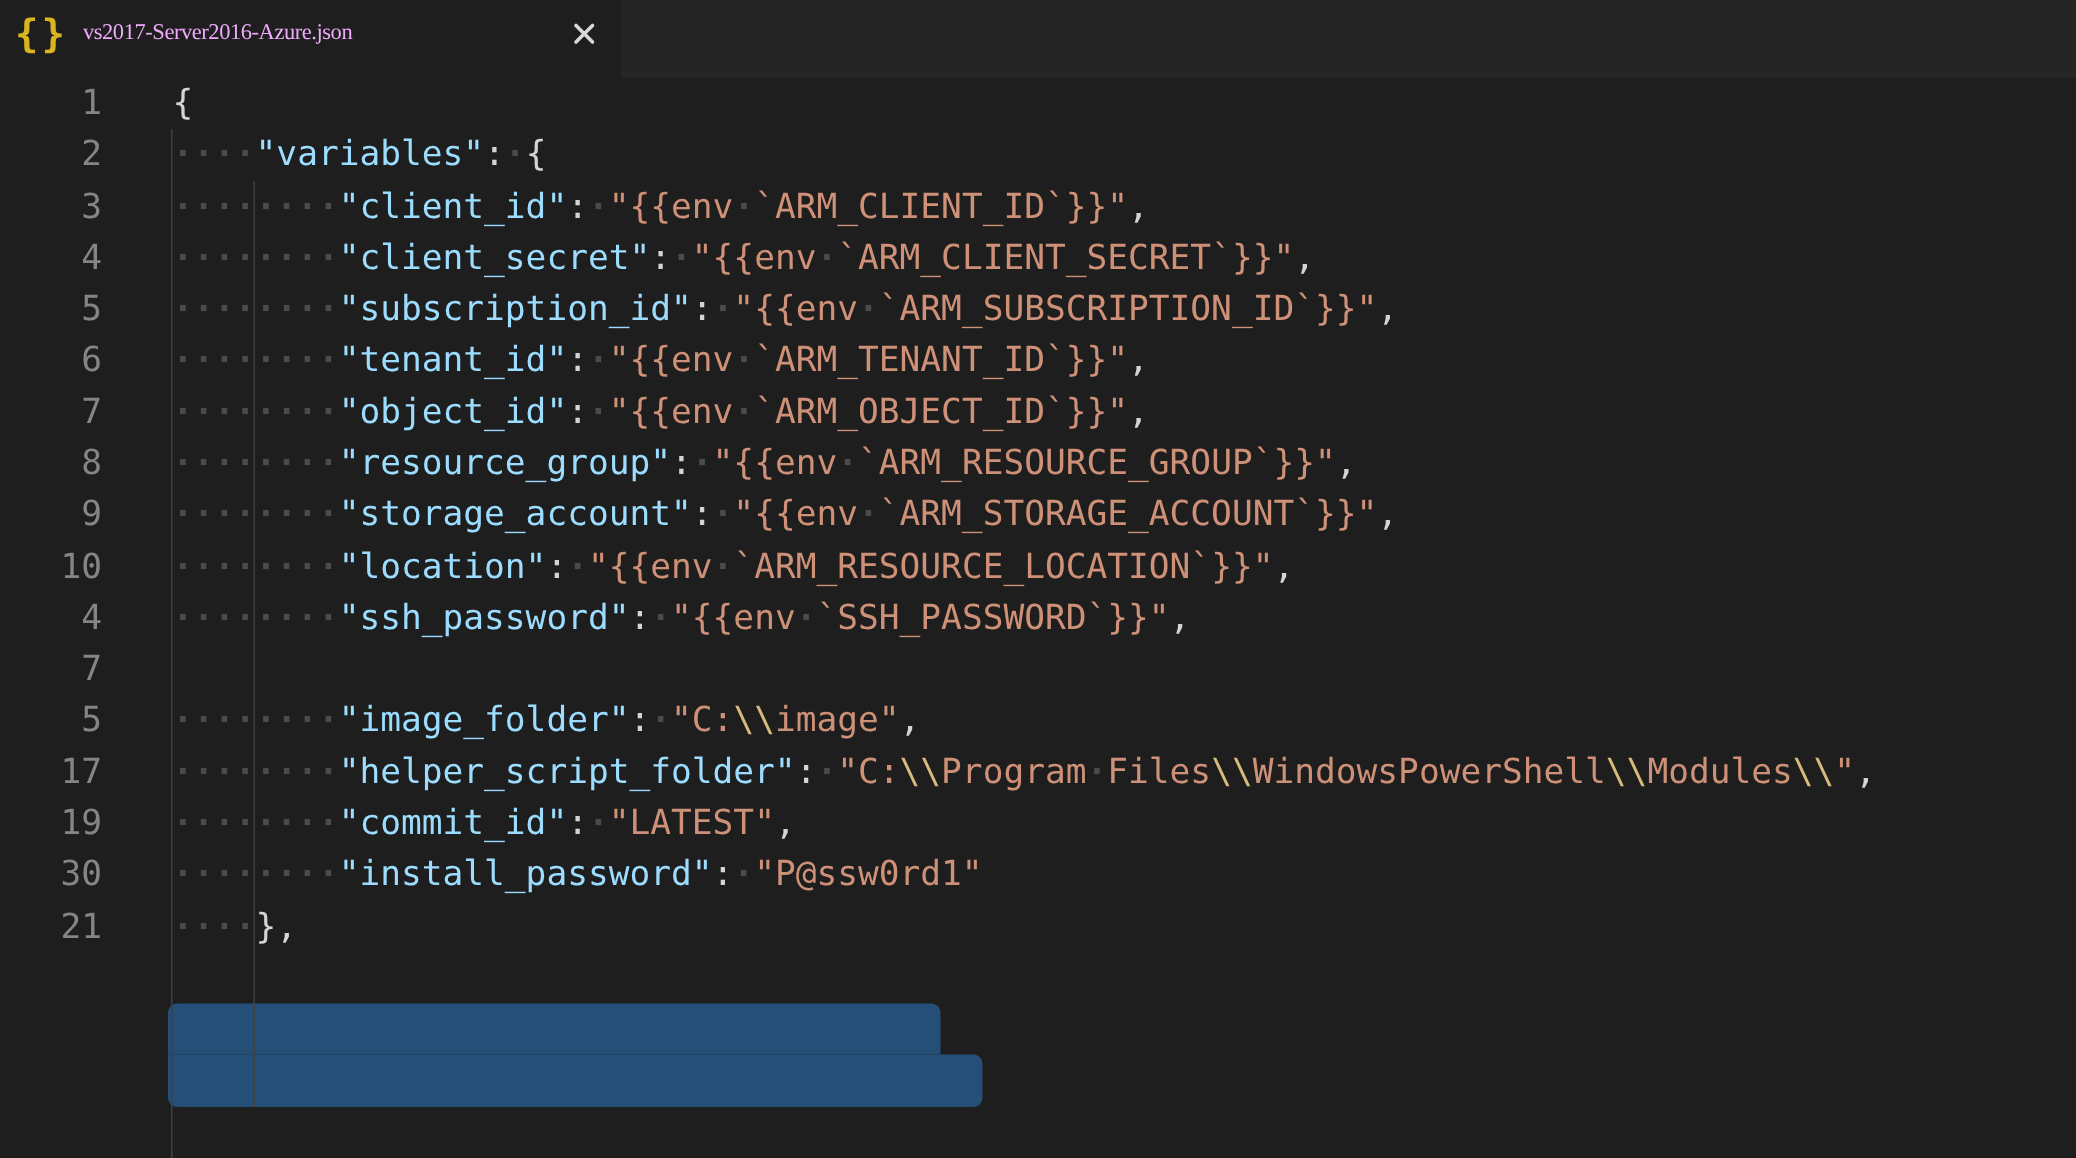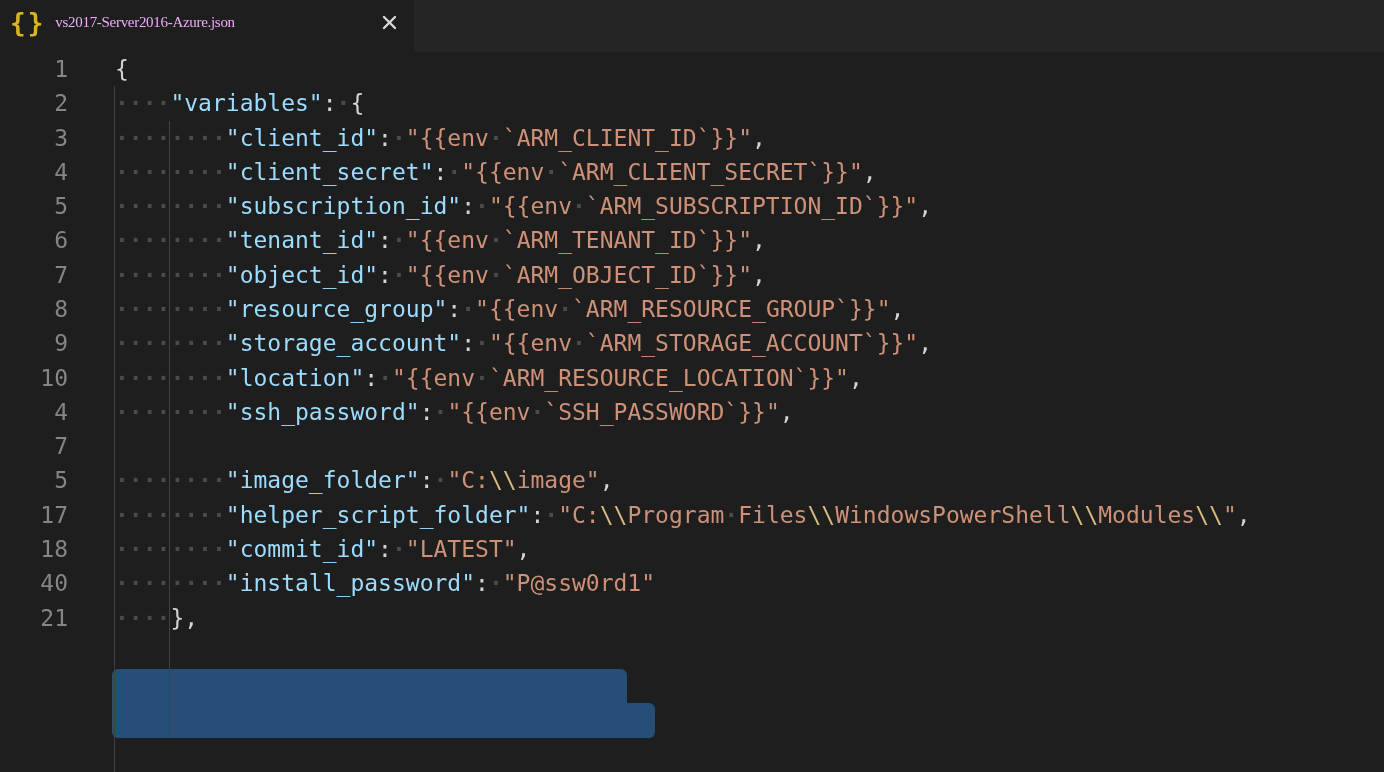--- a/index.html
+++ b/index.html
@@ -62,17 +62,17 @@
       <div class="line"><div class="gutter">5</div><div class="code"><span class="t-w">········</span><span class="t-k">"subscription_id"</span><span class="t-p">:</span><span class="t-w">·</span><span class="t-s">"{{env</span><span class="t-w">·</span><span class="t-s">`ARM_SUBSCRIPTION_ID`}}"</span><span class="t-p">,</span></div></div>
       <div class="line"><div class="gutter">6</div><div class="code"><span class="t-w">········</span><span class="t-k">"tenant_id"</span><span class="t-p">:</span><span class="t-w">·</span><span class="t-s">"{{env</span><span class="t-w">·</span><span class="t-s">`ARM_TENANT_ID`}}"</span><span class="t-p">,</span></div></div>
       <div class="line"><div class="gutter">7</div><div class="code"><span class="t-w">········</span><span class="t-k">"object_id"</span><span class="t-p">:</span><span class="t-w">·</span><span class="t-s">"{{env</span><span class="t-w">·</span><span class="t-s">`ARM_OBJECT_ID`}}"</span><span class="t-p">,</span></div></div>
       <div class="line"><div class="gutter">8</div><div class="code"><span class="t-w">········</span><span class="t-k">"resource_group"</span><span class="t-p">:</span><span class="t-w">·</span><span class="t-s">"{{env</span><span class="t-w">·</span><span class="t-s">`ARM_RESOURCE_GROUP`}}"</span><span class="t-p">,</span></div></div>
       <div class="line"><div class="gutter">9</div><div class="code"><span class="t-w">········</span><span class="t-k">"storage_account"</span><span class="t-p">:</span><span class="t-w">·</span><span class="t-s">"{{env</span><span class="t-w">·</span><span class="t-s">`ARM_STORAGE_ACCOUNT`}}"</span><span class="t-p">,</span></div></div>
       <div class="line"><div class="gutter">10</div><div class="code"><span class="t-w">········</span><span class="t-k">"location"</span><span class="t-p">:</span><span class="t-w">·</span><span class="t-s">"{{env</span><span class="t-w">·</span><span class="t-s">`ARM_RESOURCE_LOCATION`}}"</span><span class="t-p">,</span></div></div>
       <div class="line"><div class="gutter">4</div><div class="code"><span class="t-w">········</span><span class="t-k">"ssh_password"</span><span class="t-p">:</span><span class="t-w">·</span><span class="t-s">"{{env</span><span class="t-w">·</span><span class="t-s">`SSH_PASSWORD`}}"</span><span class="t-p">,</span></div></div>
       <div class="line"><div class="gutter">7</div><div class="code"></div></div>
       <div class="line"><div class="gutter">5</div><div class="code"><span class="t-w">········</span><span class="t-k">"image_folder"</span><span class="t-p">:</span><span class="t-w">·</span><span class="t-s">"C:</span><span class="t-e">\\</span><span class="t-s">image"</span><span class="t-p">,</span></div></div>
       <div class="line"><div class="gutter">17</div><div class="code"><span class="t-w">········</span><span class="t-k">"helper_script_folder"</span><span class="t-p">:</span><span class="t-w">·</span><span class="t-s">"C:</span><span class="t-e">\\</span><span class="t-s">Program</span><span class="t-w">·</span><span class="t-s">Files</span><span class="t-e">\\</span><span class="t-s">WindowsPowerShell</span><span class="t-e">\\</span><span class="t-s">Modules</span><span class="t-e">\\</span><span class="t-s">"</span><span class="t-p">,</span></div></div>
-      <div class="line"><div class="gutter">18</div><div class="code"><span class="t-w">········</span><span class="t-k">"commit_id"</span><span class="t-p">:</span><span class="t-w">·</span><span class="t-s">"LATEST"</span><span class="t-p">,</span></div></div>
-      <div class="line"><div class="gutter">40</div><div class="code"><span class="t-w">········</span><span class="t-k">"install_password"</span><span class="t-p">:</span><span class="t-w">·</span><span class="t-s">"P@ssw0rd1"</span></div></div>
+      <div class="line"><div class="gutter">19</div><div class="code"><span class="t-w">········</span><span class="t-k">"commit_id"</span><span class="t-p">:</span><span class="t-w">·</span><span class="t-s">"LATEST"</span><span class="t-p">,</span></div></div>
+      <div class="line"><div class="gutter">30</div><div class="code"><span class="t-w">········</span><span class="t-k">"install_password"</span><span class="t-p">:</span><span class="t-w">·</span><span class="t-s">"P@ssw0rd1"</span></div></div>
       <div class="line"><div class="gutter">21</div><div class="code"><span class="t-w">····</span><span class="t-p">},</span></div></div>
     </div>
 </div>
 
 </body></html>

